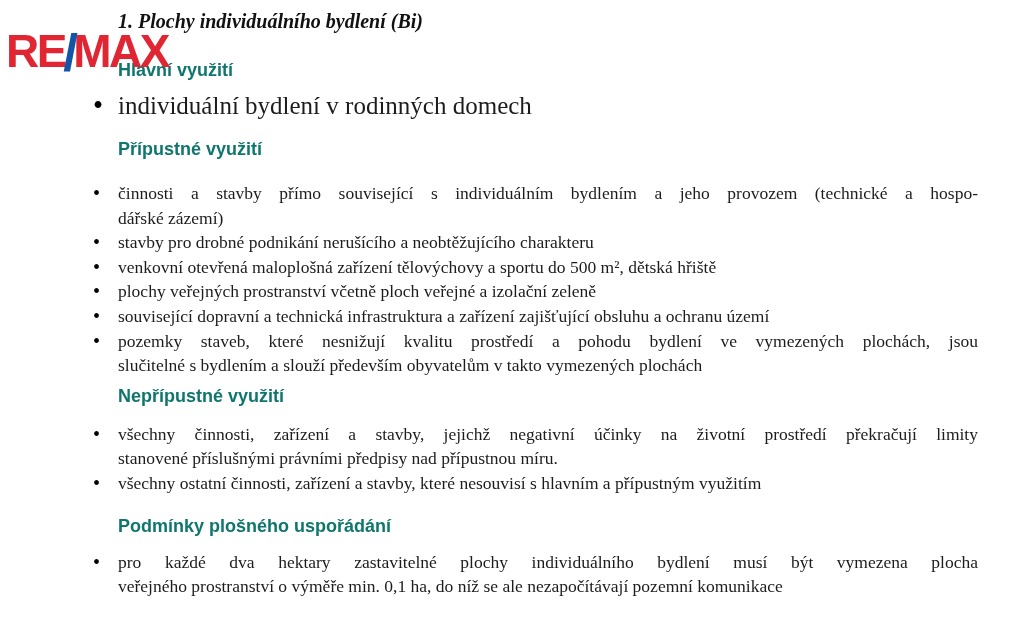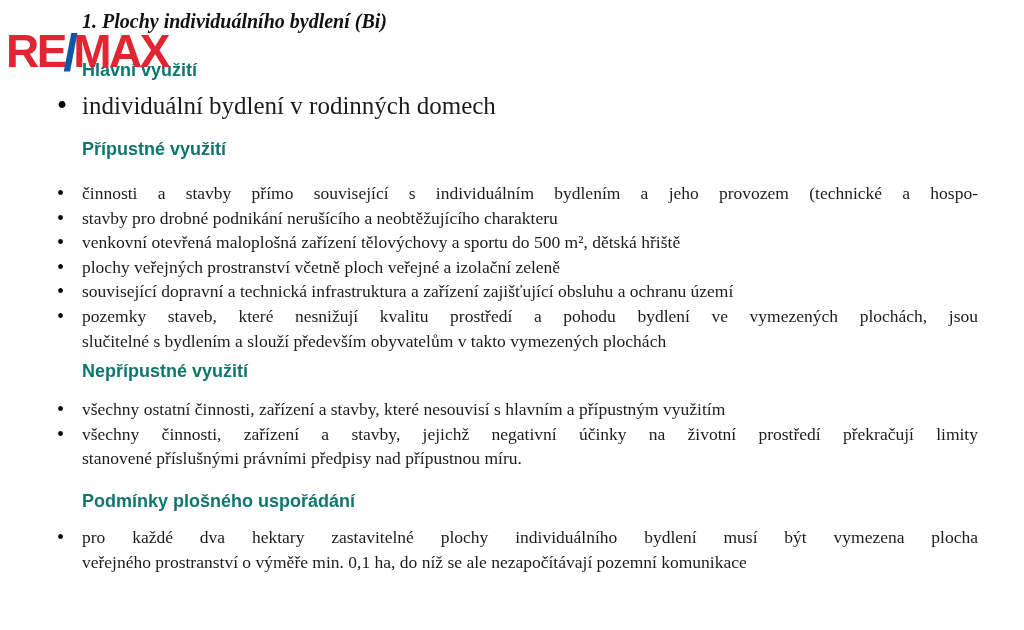--- a/index.html
+++ b/index.html
@@ -10,21 +10,21 @@
   html,body{margin:0;padding:0;}
   .page{
     position:relative;
     width:1024px;height:630px;
     background:#ffffff;
     overflow:hidden;
     font-family:"Liberation Serif",serif;
     color:var(--ink);
   }
   .content{
-    padding:8px 46px 0 82px; 
+    padding:8px 46px 0 118px; 
   }
   .doc-title{
     margin:0;
     font-family:"Liberation Serif",serif;
     font-weight:bold;
     font-style:italic;
     font-size:20px;
     line-height:26px;
     color:#111;
   }
@@ -111,20 +111,21 @@
           </li>
         </ul>
     </div>
 
     <div class="section sec-pripustne">
       <h2 class="section-heading">Přípustné využití</h2>
       <ul class="bullets">
 
       <li>
             <span class="ln just">činnosti a stavby přímo související s individuálním bydlením a jeho provozem (technické a hospo-</span>
+            <span class="ln">dářské zázemí)</span>
           </li>
           <li>
             <span class="ln">stavby pro drobné podnikání nerušícího a neobtěžujícího charakteru</span>
           </li>
           <li>
             <span class="ln">venkovní otevřená maloplošná zařízení tělovýchovy a sportu do 500 m², dětská hřiště</span>
           </li>
           <li>
             <span class="ln">plochy veřejných prostranství včetně ploch veřejné a izolační zeleně</span>
           </li>
@@ -136,25 +137,25 @@
             <span class="ln">slučitelné s bydlením a slouží především obyvatelům v takto vymezených plochách</span>
           </li>
         </ul>
     </div>
 
     <div class="section sec-nepripustne">
       <h2 class="section-heading">Nepřípustné využití</h2>
       <ul class="bullets">
 
       <li>
-            <span class="ln">všechny ostatní činnosti, zařízení a stavby, které nesouvisí s hlavním a přípustným využitím</span>
+            <span class="ln just">všechny činnosti, zařízení a stavby, jejichž negativní účinky na životní prostředí překračují limity</span>
+            <span class="ln">stanovené příslušnými právními předpisy nad přípustnou míru.</span>
           </li>
           <li>
-            <span class="ln just">všechny činnosti, zařízení a stavby, jejichž negativní účinky na životní prostředí překračují limity</span>
-            <span class="ln">stanovené příslušnými právními předpisy nad přípustnou míru.</span>
+            <span class="ln">všechny ostatní činnosti, zařízení a stavby, které nesouvisí s hlavním a přípustným využitím</span>
           </li>
         </ul>
     </div>
 
     <div class="section sec-podminky">
       <h2 class="section-heading">Podmínky plošného uspořádání</h2>
       <ul class="bullets">
 
       <li>
             <span class="ln just">pro každé dva hektary zastavitelné plochy individuálního bydlení musí být vymezena plocha</span>

